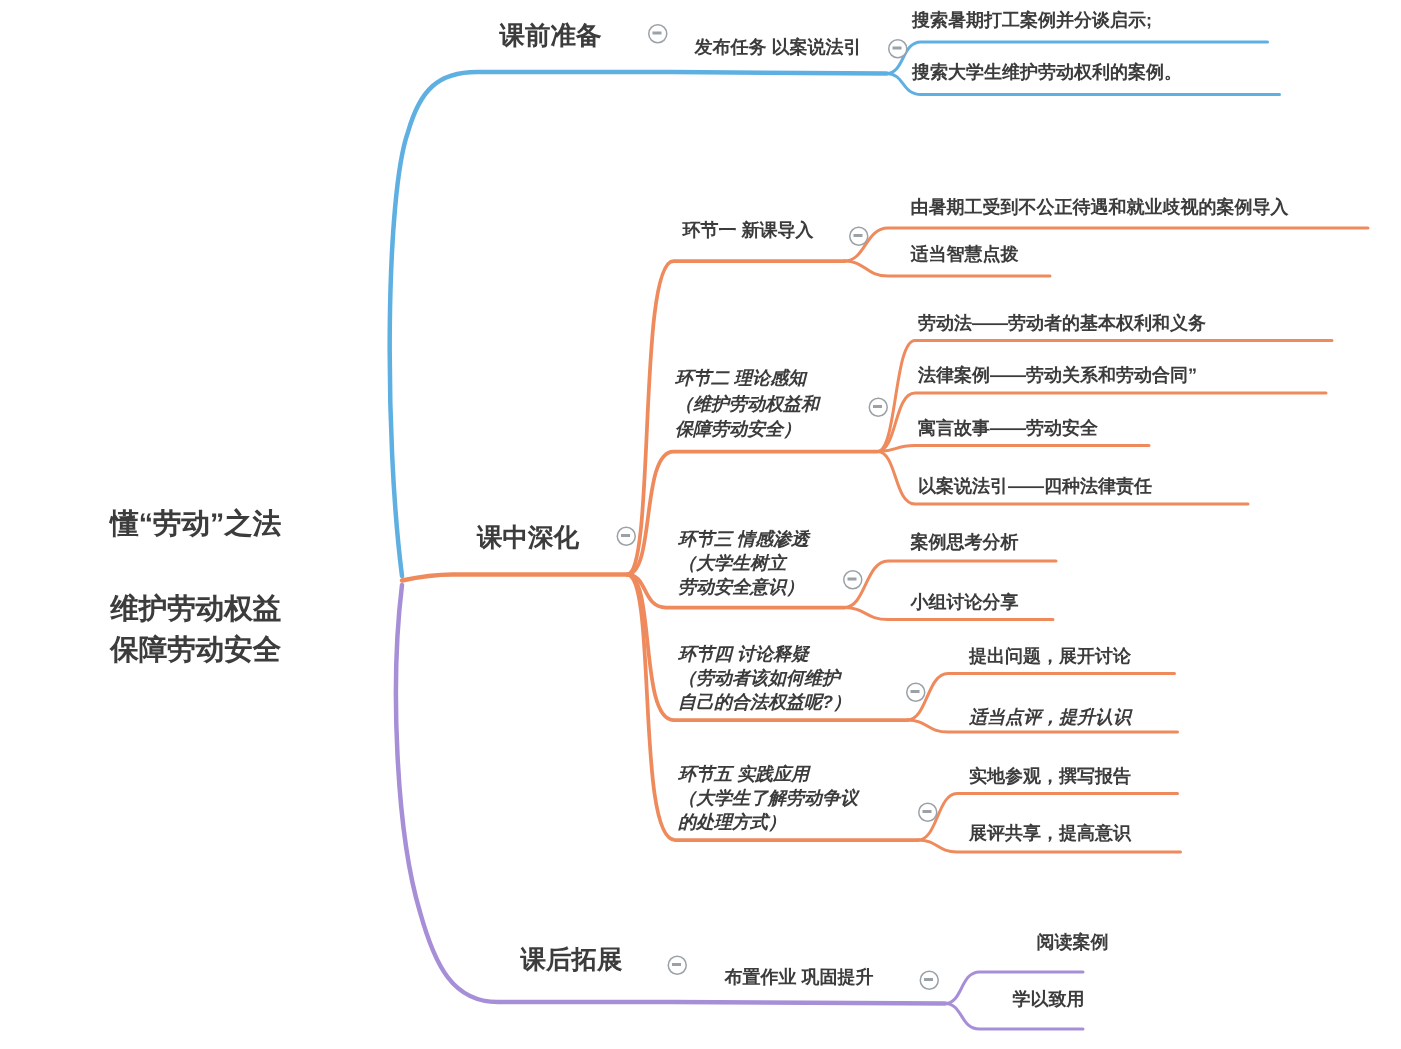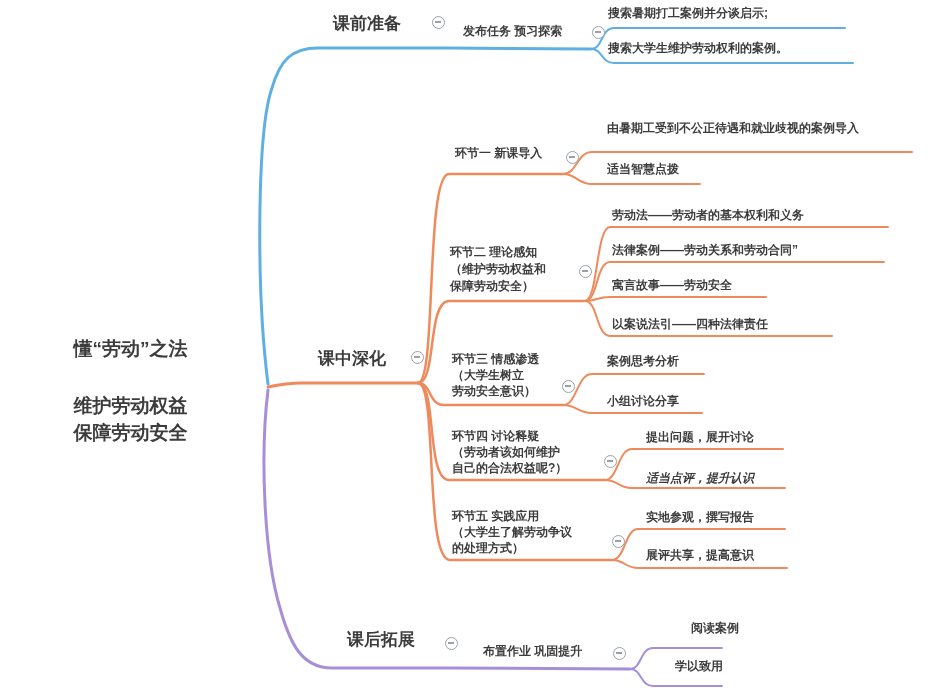--- a/index.html
+++ b/index.html
@@ -4,21 +4,21 @@
 <style>
   html,body{margin:0;padding:0;background:#fff;}
   #canvas{position:relative;width:934px;height:699px;background:#fff;overflow:hidden;
           font-family:"Liberation Sans","DejaVu Sans",sans-serif;}
   svg.wires{position:absolute;left:0;top:0;z-index:1;}
   .lbl{position:absolute;z-index:2;font-weight:bold;color:var(--text,#3c3c3c);white-space:nowrap;}
   .s17{font-size:17px;}
   .s15{font-size:12px;}
   .root-line{position:absolute;left:28px;width:205px;text-align:center;z-index:2;
              font-size:19px;font-weight:bold;color:var(--text,#3c3c3c);white-space:nowrap;}
-  .multi span{display:block;}
+  .multi span{display:block;font-style:italic;}
   .lh17 span{line-height:17px;}
   .lh16 span{line-height:16px;}
   .minus{position:absolute;z-index:3;width:13px;height:13px;box-sizing:border-box;
          border:1.5px solid #9aa2a8;border-radius:50%;background:#fff;cursor:pointer;}
   .minus::after{content:"";position:absolute;left:2.2px;top:4.4px;width:5.8px;height:1.6px;background:#9aa2a8;}
   .st-blue{stroke:var(--blue,#5fb0e2);}
   .st-orange{stroke:var(--orange,#ee8a5c);}
   .st-purple{stroke:var(--purple,#a78fd8);}
   path{fill:none;stroke-linecap:round;}
 </style>
@@ -61,31 +61,31 @@
     <path class="st-purple" stroke-width="2" d="M630 669 C642 669 640 648 653 648 H722"></path>
     <path class="st-purple" stroke-width="2" d="M630 669 C642 669 640 686 653 686 H722"></path>
   </svg>
 
   <div class="root-line" style="top:336px;">懂“劳动”之法</div>
   <div class="root-line" style="top:393px;">维护劳动权益</div>
   <div class="root-line" style="top:420px;">保障劳动安全</div>
 
   <div class="lbl s17" style="left:333px;top:12px;">课前准备</div>
   <div class="minus" style="left:432px;top:16px;"></div>
-  <div class="lbl s15" style="left:463px;top:23px;">发布任务 预习探索</div>
+  <div class="lbl s15" style="left:463px;top:23px;">发布任务 以案说法引</div>
   <div class="minus" style="left:592px;top:26px;"></div>
   <div class="lbl s15" style="left:608px;top:5px;">搜索暑期打工案例并分谈启示;</div>
   <div class="lbl s15" style="left:608px;top:40px;">搜索大学生维护劳动权利的案例。</div>
 
   <div class="lbl s17" style="left:318px;top:347px;">课中深化</div>
   <div class="minus" style="left:411px;top:351px;"></div>
 
   <div class="lbl s15" style="left:455px;top:145px;">环节一 新课导入</div>
   <div class="minus" style="left:566px;top:151px;"></div>
-  <div class="lbl s15" style="left:607px;top:120px;">由暑期工受到不公正待遇和就业歧视的案例导入</div>
+  <div class="lbl s15" style="left:607px;top:130px;">由暑期工受到不公正待遇和就业歧视的案例导入</div>
   <div class="lbl s15" style="left:607px;top:161px;">适当智慧点拨</div>
 
   <div class="lbl s15 multi lh17" style="left:450px;top:244px;">
     <span>环节二 理论感知</span>
     <span>（维护劳动权益和</span>
     <span>保障劳动安全）</span>
   </div>
   <div class="minus" style="left:579px;top:265px;"></div>
   <div class="lbl s15" style="left:612px;top:207px;">劳动法——劳动者的基本权利和义务</div>
   <div class="lbl s15" style="left:612px;top:242px;">法律案例——劳动关系和劳动合同”</div>

